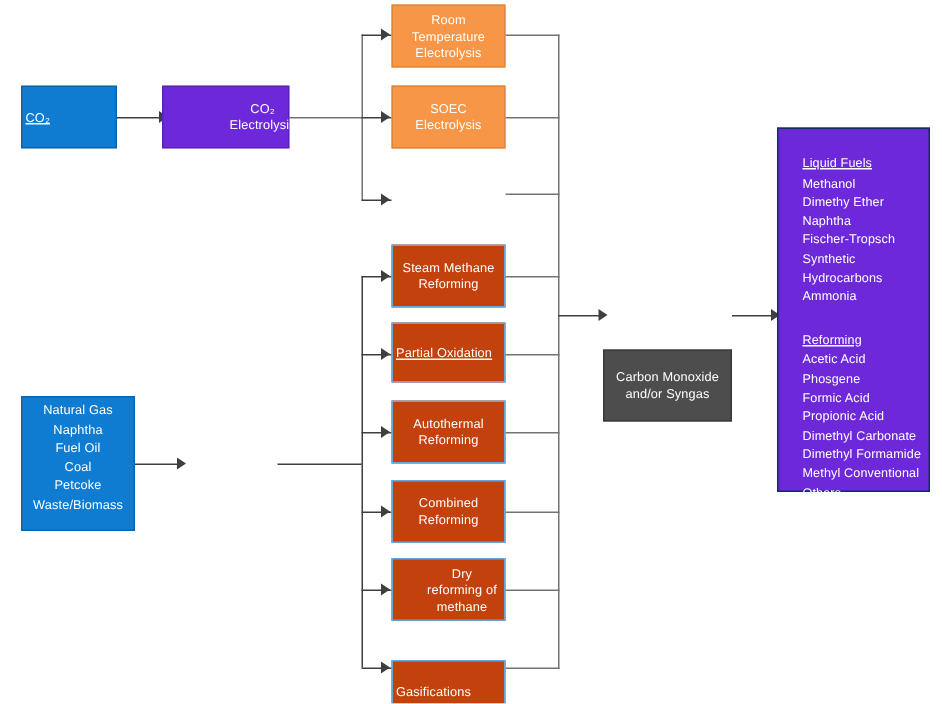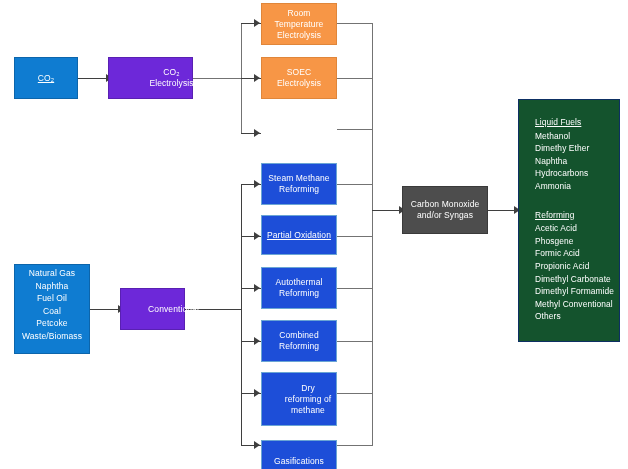--- a/index.html
+++ b/index.html
@@ -13,36 +13,36 @@
     height: 469px;
     background: #ffffff;
     font-family: "Liberation Sans", sans-serif;
     overflow: hidden;
   }
   .node {
     position: absolute;
     box-sizing: border-box;
     display: flex;
     align-items: center;
-    justify-content: center;
+    justify-content: flex-start;
     text-align: center;
     color: #ffffff;
     font-size: 8.5px;
     line-height: 11px;
     letter-spacing: 0.1px;
     border: 1px solid rgba(0,0,0,0.18);
     padding: 2px;
   }
   .node span { display: block; }
   .node-blue     { background: #0F7CD1; }
   .node-green    { background: #6d28d9; padding-left: 44px; }
   .node-orange   { background: #F79646; border-color: #e0863a; }
-  .node-lightblue{ background: #1d4ed8; border-color: #6aa5d4; }
-  .node-gray     { background: #4D4D4D; border-color: #3a3a3a; }
-  .node-navy     { background: #14532d; border-color: #0d2f63; margin-top: 14px; }
+  .node-lightblue{ background: #c2410c; border-color: #6aa5d4; }
+  .node-gray     { background: #4D4D4D; border-color: #3a3a3a; margin-top: 47px; }
+  .node-navy     { background: #6d28d9; border-color: #0d2f63; }
 
   .feed-list {
     flex-direction: column;
     justify-content: flex-start;
     line-height: 12.5px;
   }
   .product-panel {
     display: block;
     text-align: left;
     padding: 16px 0 10px 16px;
@@ -139,52 +139,50 @@
 
   <div class="node node-blue feed-list" style="left:14px; top:264px; width:76px; height:90px;">
     <span>Natural Gas</span>
     <span>Naphtha</span>
     <span>Fuel Oil</span>
     <span>Coal</span>
     <span>Petcoke</span>
     <span>Waste/Biomass</span>
   </div>
 
-  <div class="node node-green" style="left:120px; top:288px; width:65px; height:42px;">
-    <span>Conventional</span>
-  </div>
 
   <div class="node node-lightblue" style="left:261px; top:163px; width:76px; height:42px;">
     <span>Steam Methane Reforming</span>
   </div>
   <div class="node node-lightblue" style="left:261px; top:215px; width:76px; height:40px;text-decoration:underline;">
     <span>Partial Oxidation</span>
   </div>
   <div class="node node-lightblue" style="left:261px; top:267px; width:76px; height:42px;">
     <span>Autothermal Reforming</span>
   </div>
   <div class="node node-lightblue" style="left:261px; top:320px; width:76px; height:42px;">
     <span>Combined Reforming</span>
   </div>
-  <div class="node node-lightblue" style="left:261px; top:372px; width:76px; height:54px;padding-left:20px;">
+  <div class="node node-lightblue" style="left:261px; top:372px; width:76px; height:42px;padding-left:20px;">
     <span>Dry reforming of methane</span>
   </div>
   <div class="node node-lightblue" style="left:261px; top:440px; width:76px; height:42px;">
     <span>Gasifications</span>
   </div>
 
   <div class="node node-gray" style="left:402px; top:186px; width:86px; height:48px;">
     <span>Carbon Monoxide and/or Syngas</span>
   </div>
 
   <div class="node node-navy product-panel" style="left:518px; top:85px; width:102px; height:243px;">
     <span class="grp-title">Liquid Fuels</span>
     <span>Methanol</span>
     <span>Dimethy Ether</span>
     <span>Naphtha</span>
+    <span>Fischer-Tropsch Synthetic</span>
     <span>Hydrocarbons</span>
     <span>Ammonia</span>
     <div class="grp-gap"></div>
     <span class="grp-title">Reforming</span>
     <span>Acetic Acid</span>
     <span>Phosgene</span>
     <span>Formic Acid</span>
     <span>Propionic Acid</span>
     <span>Dimethyl Carbonate</span>
     <span>Dimethyl Formamide</span>

